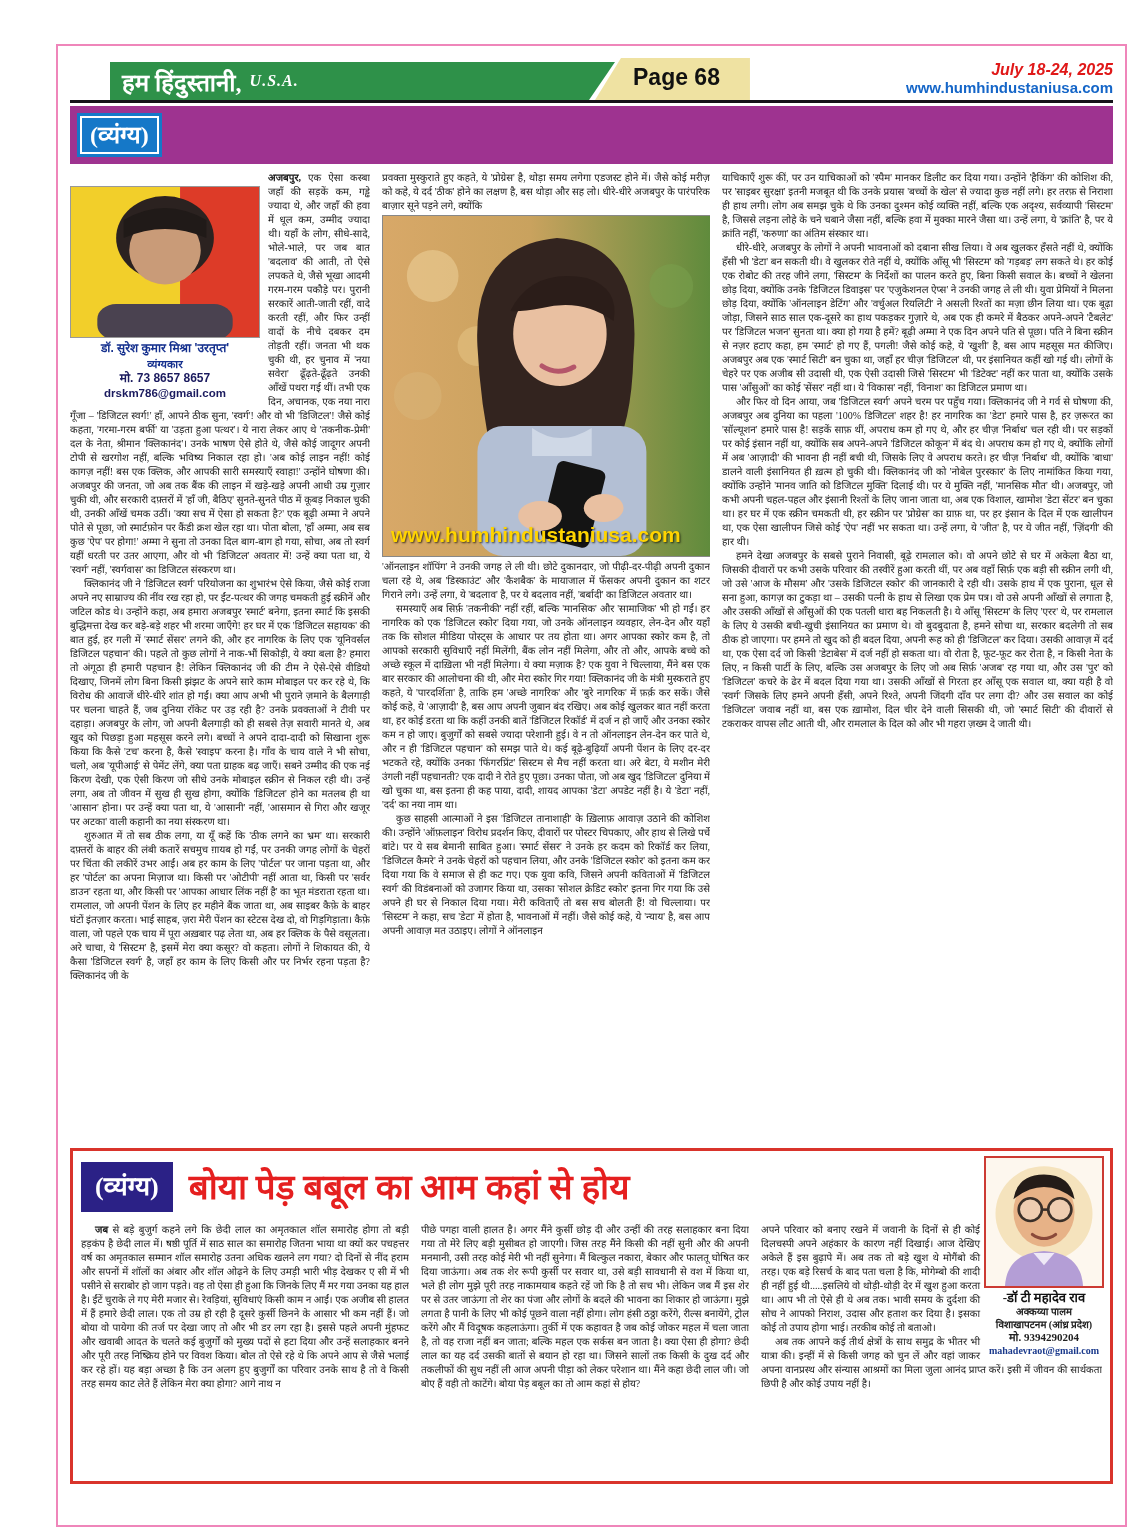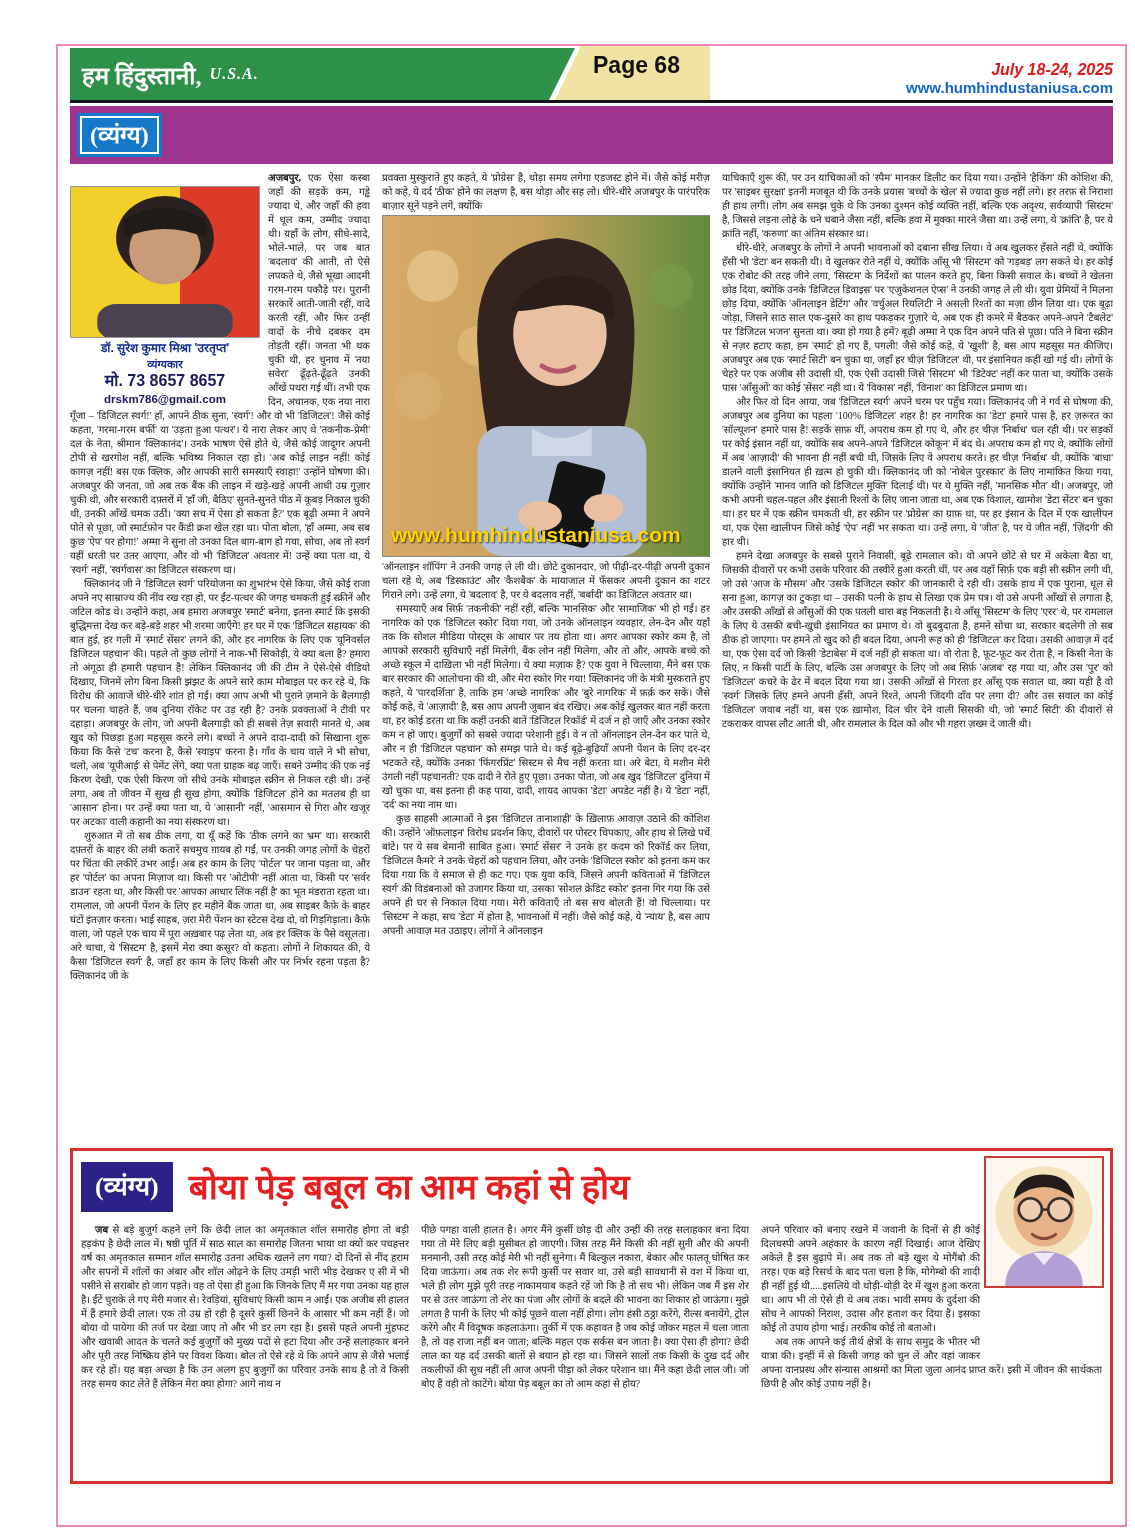--- a/index.html
+++ b/index.html
@@ -3,26 +3,26 @@
 <meta charset="utf-8">
 <style>
   html,body{margin:0;padding:0;}
   body{width:1135px;height:1533px;background:#ffffff;position:relative;
        font-family:"Liberation Serif","DejaVu Serif",serif;color:#1b1b1b;}
   .sheet{position:absolute;left:56px;top:44px;right:8px;bottom:6px;
          border:2px solid #ef86ba;padding:4px 12px;box-sizing:border-box;overflow:hidden;}
 
   
   .masthead{display:flex;align-items:flex-end;height:50px;border-bottom:3px solid #15131a;position:relative;}
-  .brand-bar{background:#2e9149;color:#fff;height:52px;width:505px;display:flex;align-items:center;
+  .brand-bar{background:#2e9149;color:#fff;height:38px;width:505px;display:flex;align-items:center;
              padding-left:12px;box-sizing:border-box;
-             clip-path:polygon(0 0,100% 0,calc(100% - 26px) 100%,0 100%);}
+             clip-path:polygon(0 0,100% 0,calc(100% - 26px) 100%,0 100%);margin-left:40px;}
   .brand-hi{font-weight:bold;font-size:24px;}
   .brand-us{font-weight:bold;font-style:italic;font-size:16px;margin-left:8px;letter-spacing:1px;}
-  .page-label{background:#efe2a2;height:38px;margin-left:-20px;padding:0 30px 16px 38px;display:flex;align-items:center;
+  .page-label{background:#efe2a2;height:38px;margin-left:-20px;padding:0 30px 4px 38px;display:flex;align-items:center;
               font-family:"Liberation Sans",sans-serif;font-weight:bold;font-size:23px;color:#111;
               clip-path:polygon(26px 0,100% 0,100% 100%,0 100%);}
   .mast-right{margin-left:auto;text-align:right;line-height:1.2;padding-bottom:3px;
               font-family:"Liberation Sans",sans-serif;}
   .mast-date{color:#e01818;font-weight:bold;font-size:16px;font-style:italic;}
   .mast-site{color:#1566c8;font-weight:bold;font-size:15px;}
 
   
   .band1{margin-top:3px;background:#9e3390;height:58px;display:flex;align-items:center;gap:16px;padding:0 10px;}
   .tag1{background:#1578c8;border:2px solid #fff;box-shadow:0 0 0 3px #1578c8;color:#fff;
@@ -38,21 +38,21 @@
   .c3{flex:1;}
   .art1 p,.art2 p{margin:0;}
   .indent{text-indent:14px;}
   b.lead{font-weight:bold;}
 
   .authorbox{float:left;width:190px;margin:15px 8px 2px 0;}
   .authorbox .photo1{height:150px;border:1px solid #999;position:relative;overflow:hidden;}
   .cap1{text-align:center;line-height:1.3;margin-top:3px;font-family:"Liberation Sans",sans-serif;}
   .cap1 .nm{color:#15308e;font-weight:bold;font-size:12px;}
   .cap1 .rl{color:#15308e;font-weight:bold;font-size:11px;}
-  .cap1 .ph{color:#1a1a5e;font-weight:bold;font-size:16px;}
+  .cap1 .ph{color:#1a1a5e;font-weight:bold;font-size:12px;}
   .cap1 .em{color:#1a1a5e;font-weight:bold;font-size:11.5px;}
 
   .news-photo{width:100%;height:340px;margin:2px 0 3px;position:relative;overflow:hidden;border:1px solid #888;}
   .watermark{position:absolute;left:8px;bottom:14px;color:#ffd400;font-weight:bold;font-size:21px;
              font-family:"Liberation Sans",sans-serif;text-shadow:1px 1px 2px rgba(0,0,0,.7);}
 
   
   .art2{margin-top:9px;border:3px solid #d9342b;height:336px;box-sizing:border-box;position:relative;
         padding:6px 8px;text-align:justify;font-size:10px;line-height:14px;}
   .band2{display:flex;align-items:center;gap:16px;margin-right:138px;height:60px;}
@@ -179,20 +179,27 @@
           <path d="M18,124 Q20,92 55,90 Q90,92 92,124 Z" fill="#b49ed6"></path>
           <path d="M45,92 L55,104 L65,92 Z" fill="#efe9f6"></path>
           <ellipse cx="55" cy="52" rx="29" ry="34" fill="#e7b287"></ellipse>
           <path d="M26,40 Q30,16 55,16 Q80,16 84,40 Q70,28 55,28 Q40,28 26,40 Z" fill="#241c18"></path>
           <circle cx="42" cy="50" r="11" fill="rgba(255,255,255,0.35)" stroke="#3a2f28" stroke-width="2.5"></circle>
           <circle cx="70" cy="50" r="11" fill="rgba(255,255,255,0.35)" stroke="#3a2f28" stroke-width="2.5"></circle>
           <line x1="53" y1="50" x2="59" y2="50" stroke="#3a2f28" stroke-width="2.5"></line>
           <path d="M44,74 Q55,82 66,74" stroke="#8a4a3a" stroke-width="3" fill="none" stroke-linecap="round"></path>
         </svg>
       </div>
+      <div class="cap2">
+        <div class="nm2">-डॉ टी महादेव राव</div>
+        <div class="l2">अक्कय्या पालम</div>
+        <div class="l3">विशाखापटनम (आंध्र प्रदेश)</div>
+        <div class="ph2">मो. 9394290204</div>
+        <div class="em2">mahadevraot@gmail.com</div>
+      </div>
     </div>
 
     <div class="cols2">
       <div class="col ca">
         <p class="indent"><b class="lead">जब</b><span> से बड़े बुजुर्ग कहने लगे कि छेदी लाल का अमृतकाल शॉल समारोह होगा तो बड़ी हड़कंप है छेदी लाल में। षष्ठी पूर्ति में साठ साल का समारोह जितना भाया था क्यों कर पचहत्तर वर्ष का अमृतकाल सम्मान शॉल समारोह उतना अधिक खलने लग गया? दो दिनों से नींद हराम और सपनों में शॉलों का अंबार और शॉल ओढ़ने के लिए उमड़ी भारी भीड़ देखकर ए सी में भी पसीने से सराबोर हो जाग पड़ते। वह तो ऐसा ही हुआ कि जिनके लिए मैं मर गया उनका यह हाल है। ईंटें चुराके ले गए मेरी मजार से। रेवड़ियां, सुविधाएं किसी काम न आईं। एक अजीब सी हालत में हैं हमारे छेदी लाल। एक तो उम्र हो रही है दूसरे कुर्सी छिनने के आसार भी कम नहीं हैं। जो बोया वो पायेगा की तर्ज पर देखा जाए तो और भी डर लग रहा है। इससे पहले अपनी मुंहफट और खवाबी आदत के चलते कई बुजुर्गों को मुख्य पदों से हटा दिया और उन्हें सलाहकार बनने और पूरी तरह निष्क्रिय होने पर विवश किया। बोल तो ऐसे रहे थे कि अपने आप से जैसे भलाई कर रहे हों। यह बड़ा अच्छा है कि उन अलग हुए बुजुर्गों का परिवार उनके साथ है तो वे किसी तरह समय काट लेते हैं लेकिन मेरा क्या होगा? आगे नाथ न</span></p>
       </div>
       <div class="col cb">
         <p>पीछे पगहा वाली हालत है। अगर मैंने कुर्सी छोड़ दी और उन्हीं की तरह सलाहकार बना दिया गया तो मेरे लिए बड़ी मुसीबत हो जाएगी। जिस तरह मैंने किसी की नहीं सुनी और की अपनी मनमानी, उसी तरह कोई मेरी भी नहीं सुनेगा। मैं बिल्कुल नकारा, बेकार और फालतू घोषित कर दिया जाऊंगा। अब तक शेर रूपी कुर्सी पर सवार था, उसे बड़ी सावधानी से वश में किया था, भले ही लोग मुझे पूरी तरह नाकामयाब कहते रहें जो कि है तो सच भी। लेकिन जब मैं इस शेर पर से उतर जाऊंगा तो शेर का पंजा और लोगों के बदले की भावना का शिकार हो जाऊंगा। मुझे लगता है पानी के लिए भी कोई पूछने वाला नहीं होगा। लोग हंसी ठठ्ठा करेंगे, रील्स बनायेंगे, ट्रोल करेंगे और मैं विदूषक कहलाऊंगा। तुर्की में एक कहावत है  जब कोई जोकर महल में चला जाता है, तो वह राजा नहीं बन जाता; बल्कि महल एक सर्कस बन जाता है। क्या ऐसा ही होगा? छेदी लाल का यह दर्द उसकी बातों से बयान हो रहा था। जिसने सालों तक किसी के दुख दर्द और तकलीफों की सुध नहीं ली आज अपनी पीड़ा को लेकर परेशान था। मैंने कहा छेदी लाल जी। जो बोए हैं वही तो काटेंगे। बोया पेड़ बबूल का तो आम कहां से होय?</p>
       </div>
       <div class="col cc">

